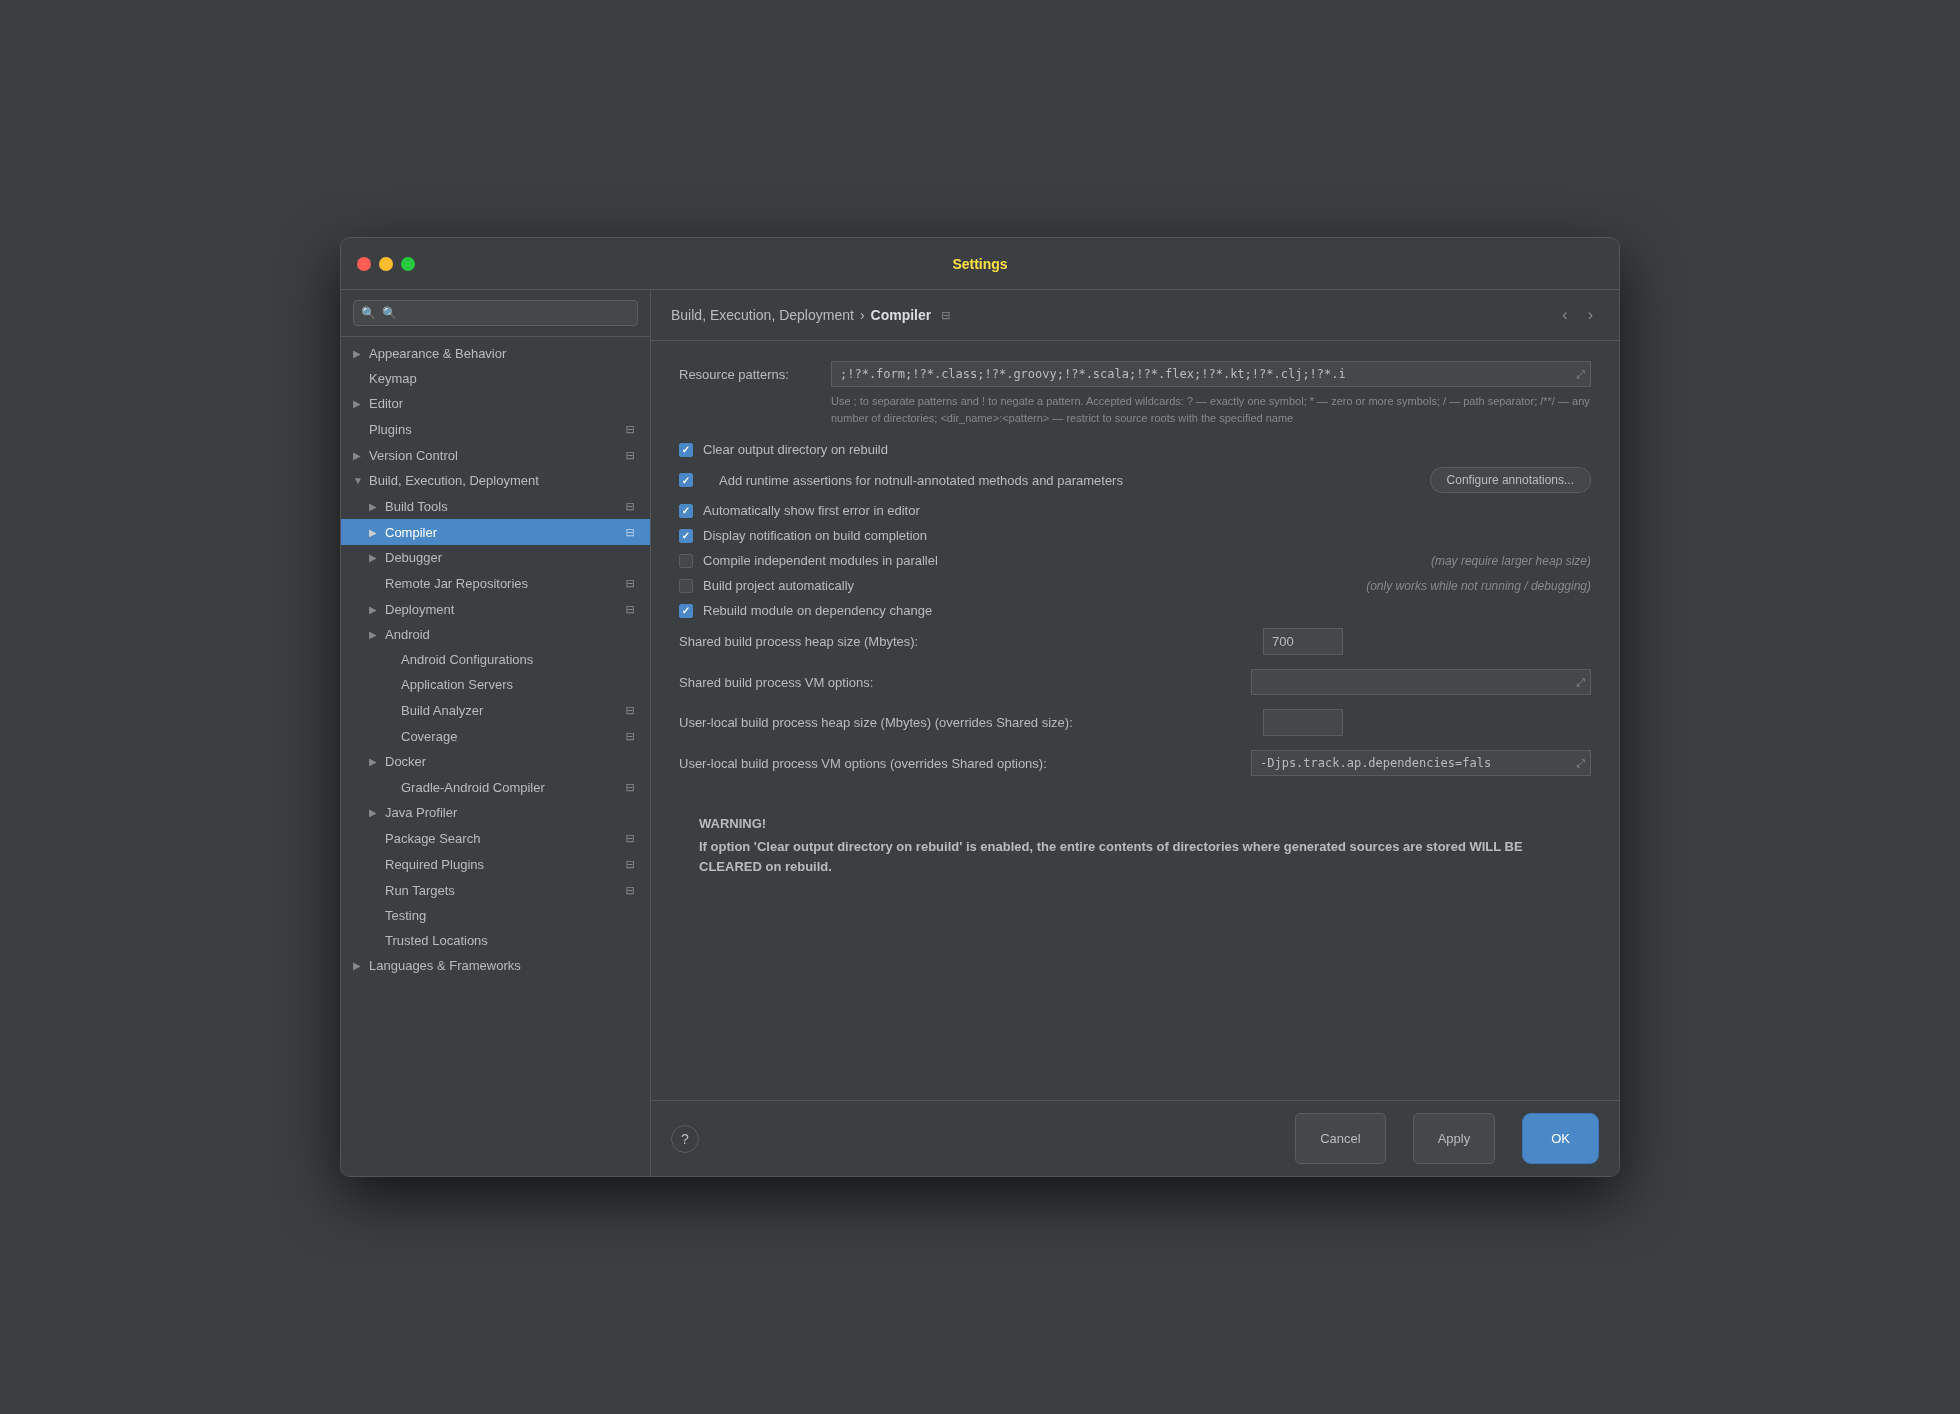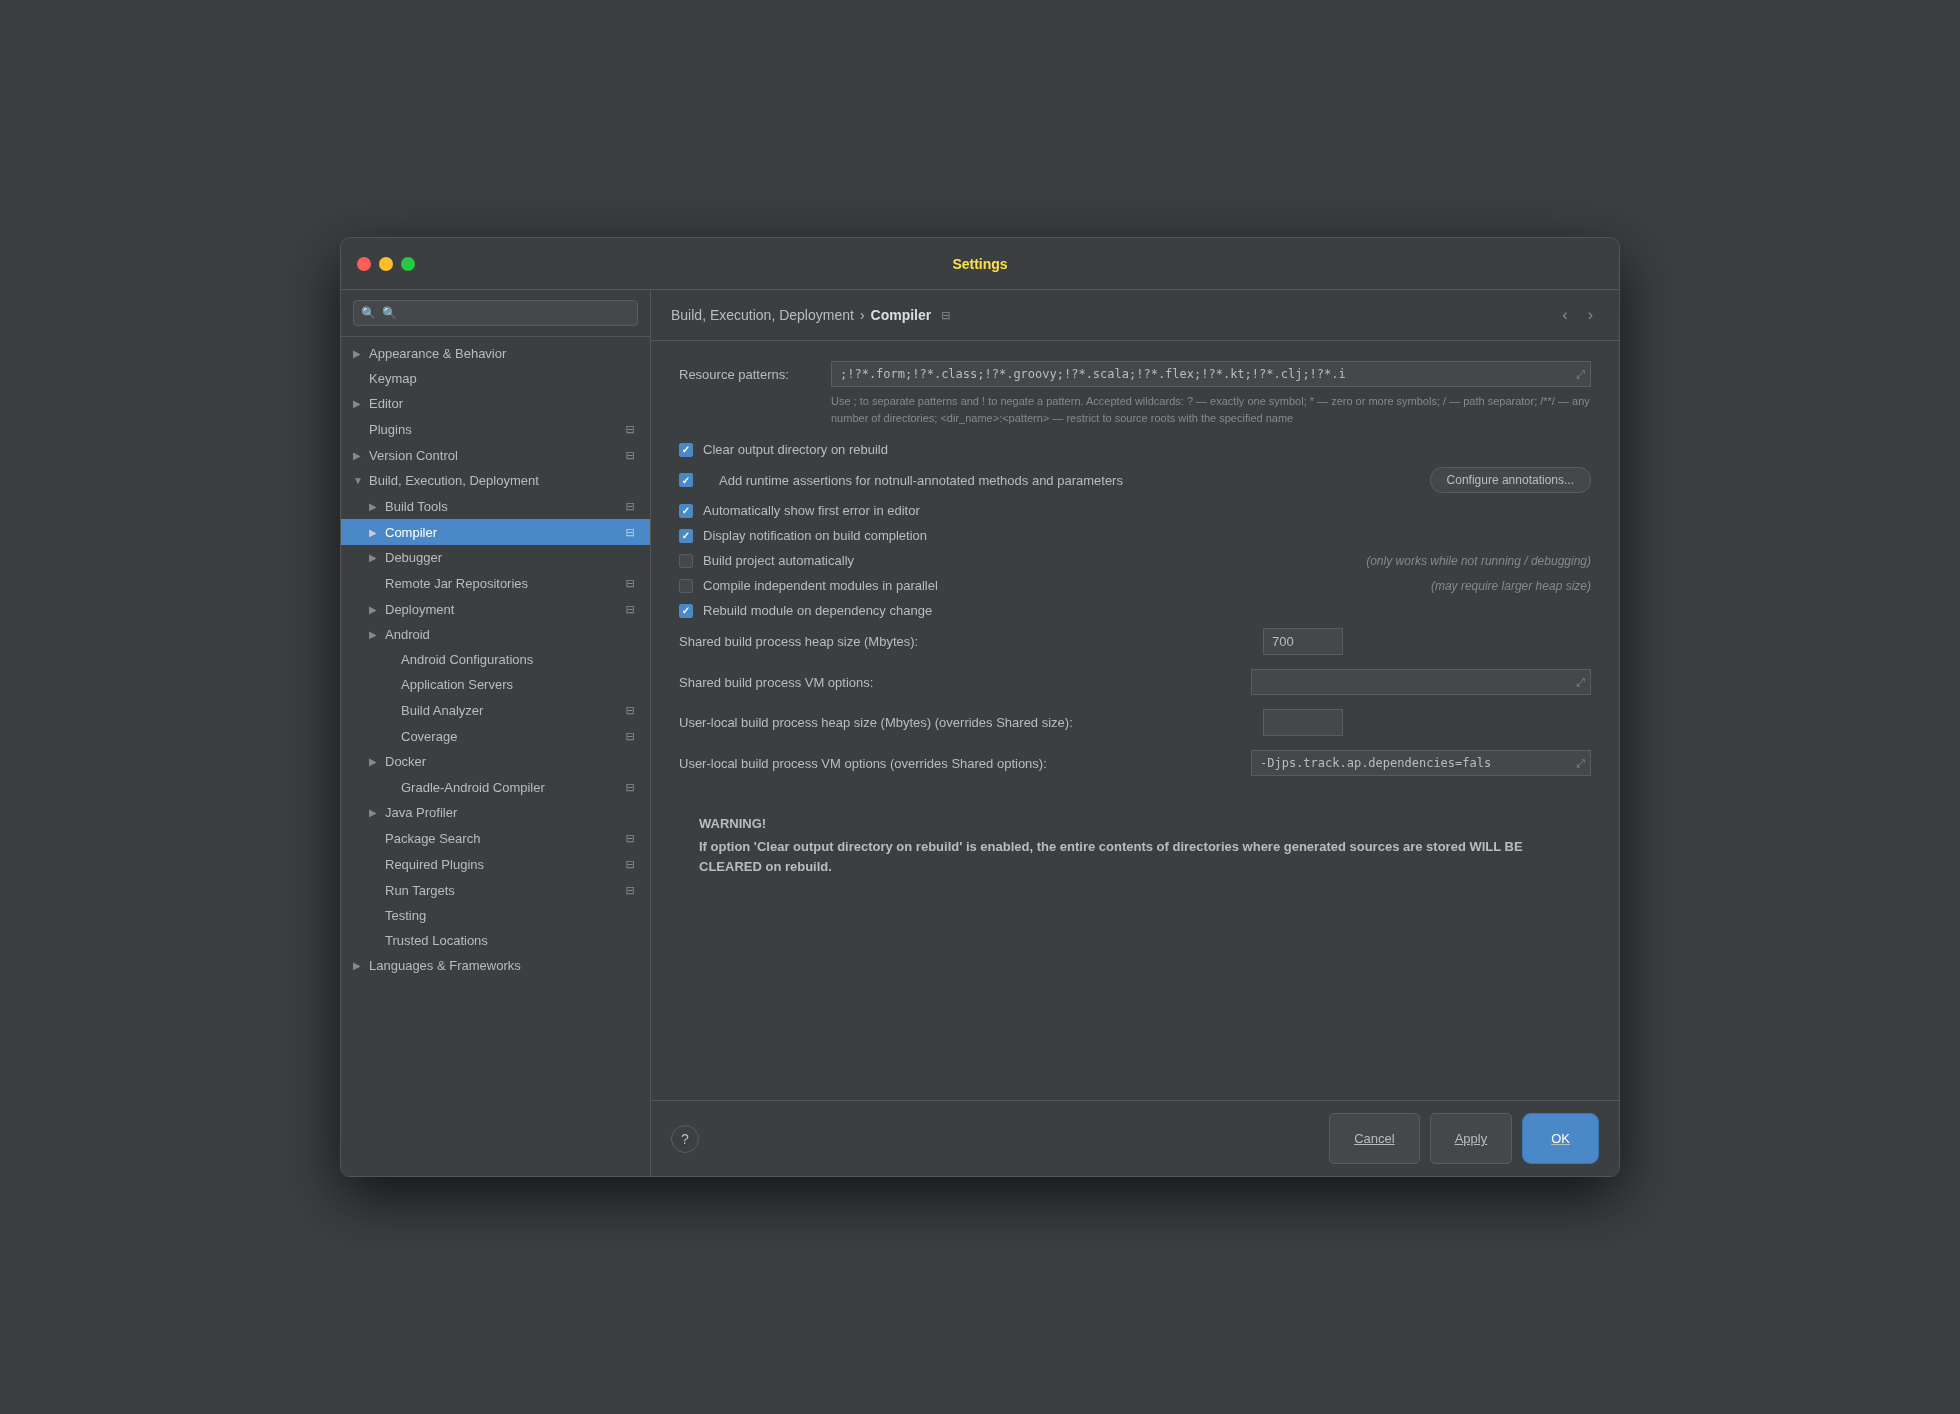--- a/index.html
+++ b/index.html
@@ -367,22 +367,21 @@
       border: 1px solid #5a5d5f;
       color: #bbbbbb;
       font-size: 14px;
       cursor: pointer;
       display: flex;
       align-items: center;
       justify-content: center;
     }
     .footer-buttons {
       display: flex;
-      gap: 10px;
-      text-decoration: underline;
+      gap: 27px;
     }
     .btn-cancel {
       background: #45484a;
       border: 1px solid #5a5d5f;
       color: #bbbbbb;
       padding: 7px 24px;
       font-size: 13px;
       cursor: pointer;
       border-radius: 5px;
     }
@@ -615,28 +614,28 @@
           <span class="checkbox-label">Automatically show first error in editor</span>
         </div>
 
         <div class="checkbox-row">
           <div class="cb checked"></div>
           <span class="checkbox-label">Display notification on build completion</span>
         </div>
 
         <div class="checkbox-row">
           <div class="cb"></div>
+          <span class="checkbox-label">Compile independent modules in parallel</span>
+          <span class="checkbox-note">(may require larger heap size)</span>
+        </div>
+
+        <div class="checkbox-row">
+          <div class="cb"></div>
           <span class="checkbox-label">Build project automatically</span>
           <span class="checkbox-note">(only works while not running / debugging)</span>
-        </div>
-
-        <div class="checkbox-row">
-          <div class="cb"></div>
-          <span class="checkbox-label">Compile independent modules in parallel</span>
-          <span class="checkbox-note">(may require larger heap size)</span>
         </div>
 
         <div class="checkbox-row">
           <div class="cb checked"></div>
           <span class="checkbox-label">Rebuild module on dependency change</span>
         </div>
 
         <div class="heap-row">
           <span class="heap-label">Shared build process heap size (Mbytes):</span>
           <input class="heap-input" type="text" value="700" style="">

